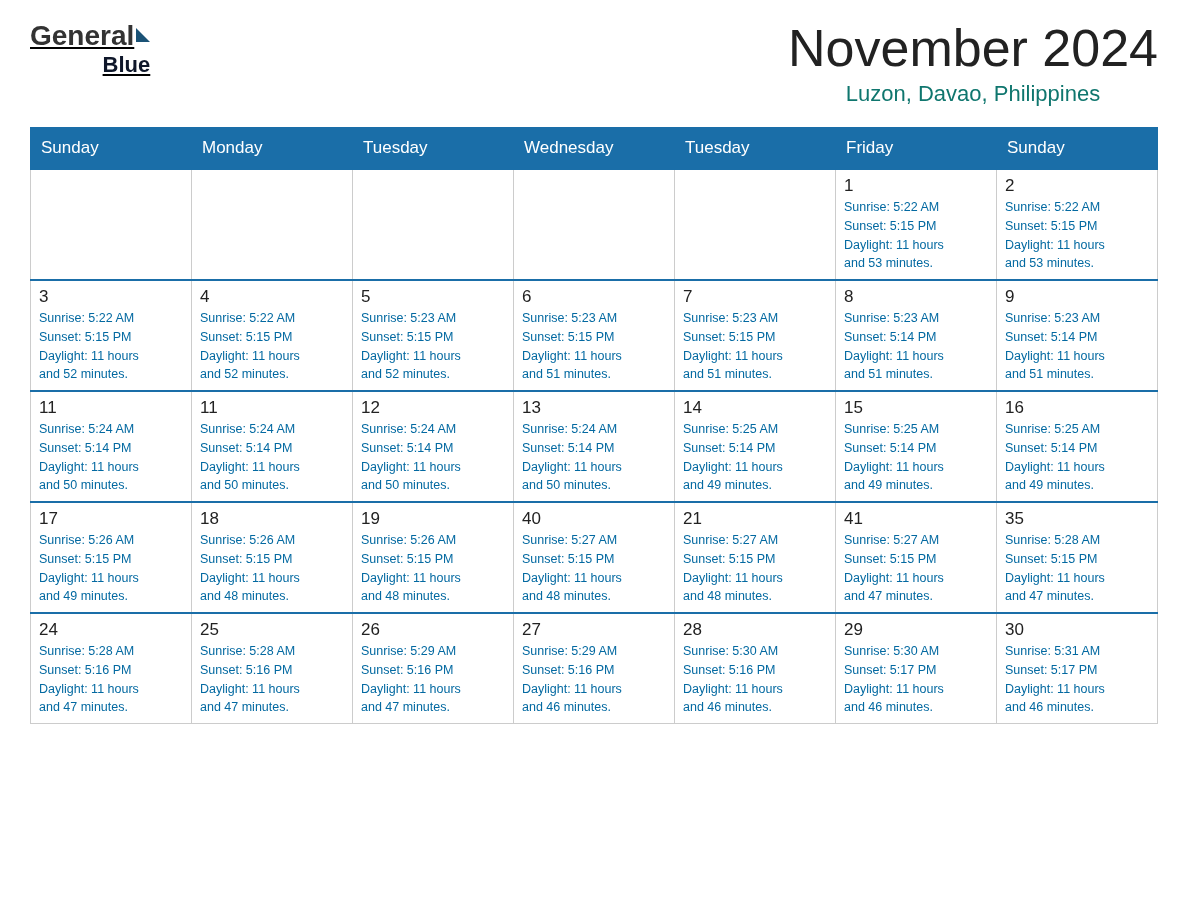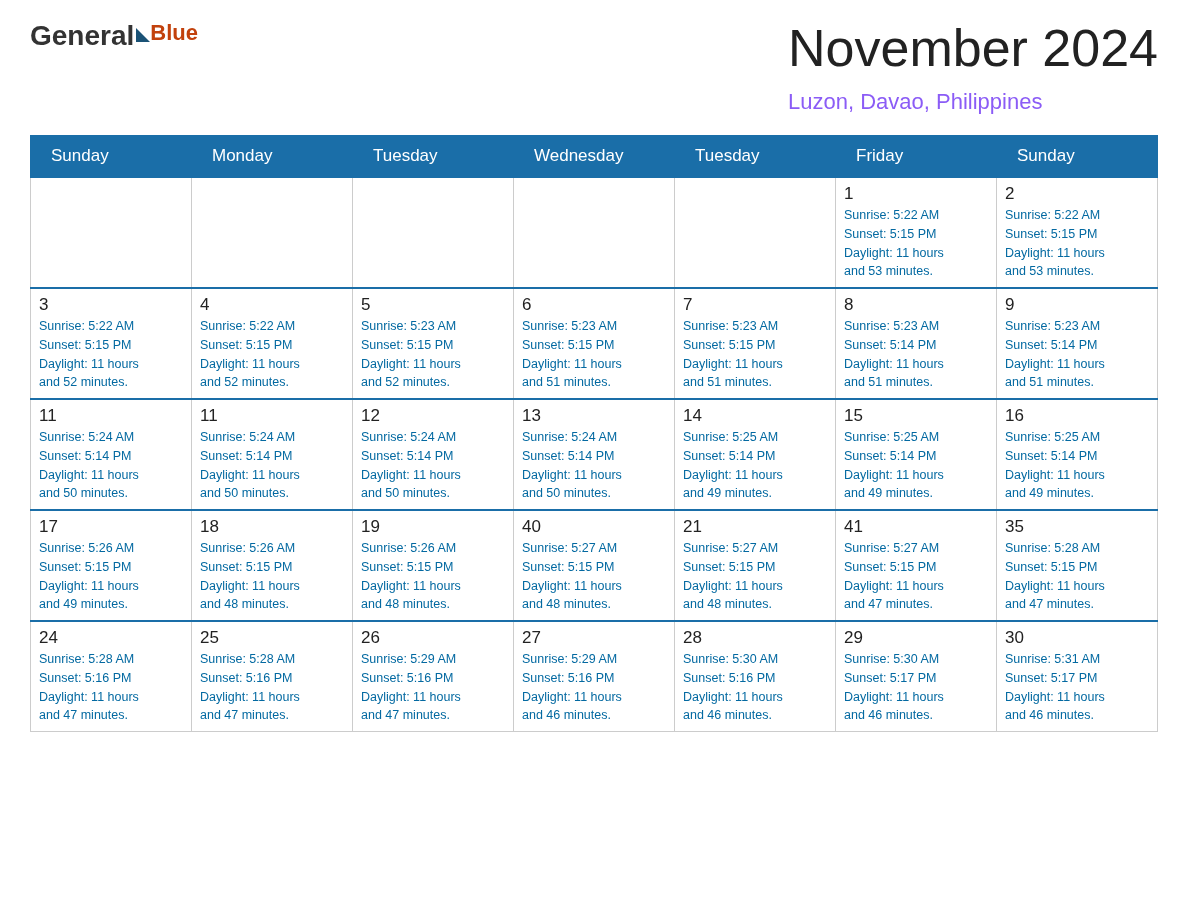--- a/index.html
+++ b/index.html
@@ -11,68 +11,70 @@
       min-height: 918px;
     }
     .header {
       display: flex;
       justify-content: space-between;
       align-items: flex-start;
       margin-bottom: 20px;
     }
     .logo {
       display: flex;
-      align-items: flex-start;
+      flex-direction: column;
+      align-items: flex-end;
+      text-decoration: underline;
     }
     .logo-general {
       font-size: 28px;
       font-weight: bold;
       color: #333;
       display: flex;
       align-items: center;
     }
     .logo-arrow {
       width: 0;
       height: 0;
       border-left: 14px solid #1a5276;
       border-top: 14px solid transparent;
       border-bottom: 0px solid transparent;
       display: inline-block;
       margin-left: 2px;
       margin-bottom: 2px;
     }
     .logo-sub {
-      color: #c2410c;
+      color: #0f172a;
       font-size: 22px;
       font-weight: bold;
       margin-left: 0;
     }
     .title-area {
-      text-align: left;
+      text-align: center;
     }
     .month-title {
       font-size: 52px;
       font-weight: 300;
       color: #222;
       line-height: 1.1;
     }
     .subtitle {
       font-size: 22px;
-      color: #8b5cf6;
-      margin-top: 12px;
+      color: #0f766e;
+      margin-top: 4px;
     }
     .calendar {
       width: 100%;
       border-collapse: collapse;
       border: 1px solid #999;
     }
     .calendar th {
       background-color: #1a6ea8;
       color: #fff;
-      padding: 10px 20px;
+      padding: 10px 10px;
       font-size: 17px;
       font-weight: normal;
       text-align: left;
       border: 1px solid #1a6ea8;
     }
     .calendar td {
       vertical-align: top;
       padding: 6px 8px;
       border: 1px solid #ccc;
       width: 14.28%;

